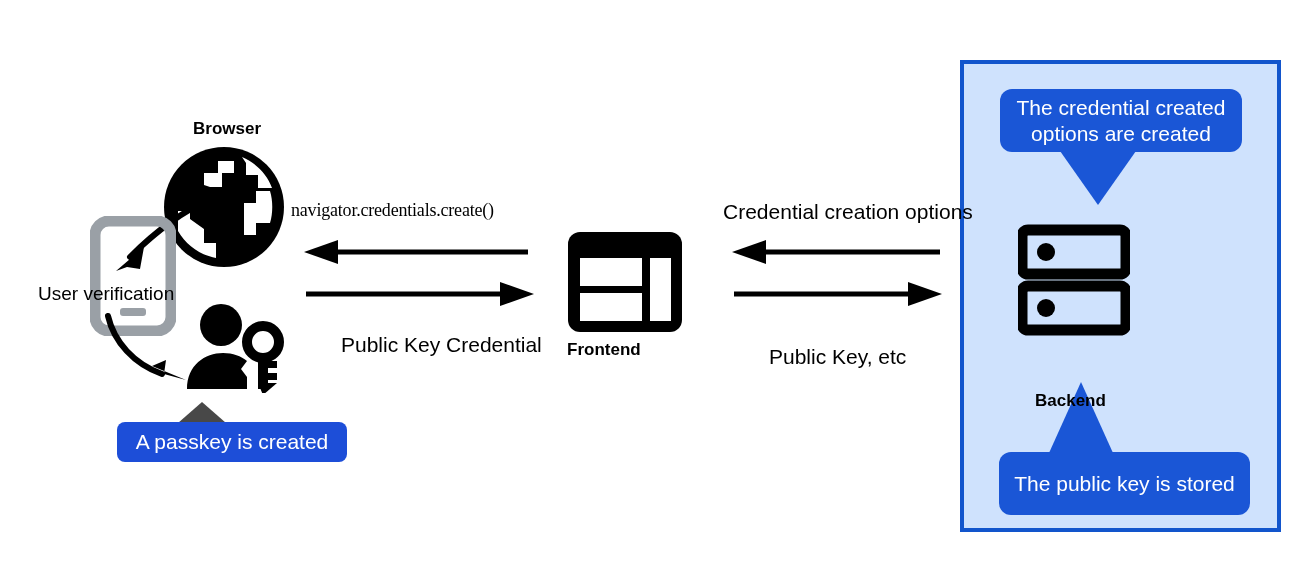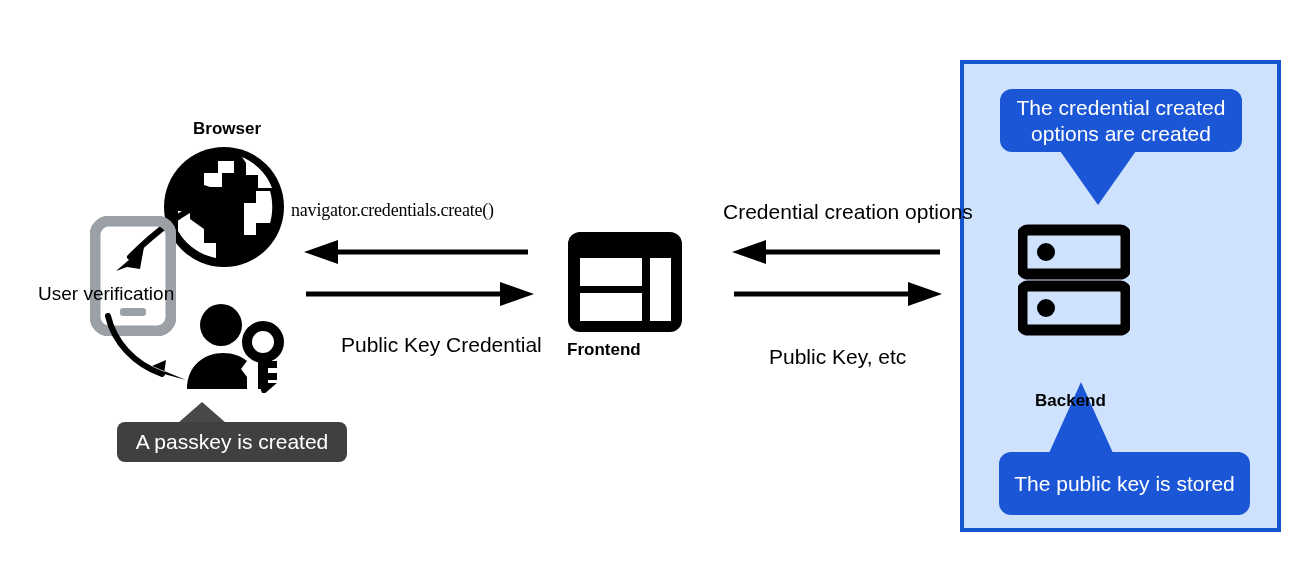--- a/index.html
+++ b/index.html
@@ -34,21 +34,21 @@
   }
   #callout-bottom{left:999px;top:452px;width:251px;height:63px;}
   #callout-bottom-tail{
     left:1049px;top:382px;width:0;height:0;
     border-left:32px solid transparent;border-right:32px solid transparent;
     border-bottom:71px solid #1a56d6;
   }
   
   #passkey-tooltip{
     left:117px;top:422px;width:230px;height:40px;
-    background:#404040;color:#fff;border-radius:8px;
+    background:#1d4ed8;color:#fff;border-radius:8px;
     font-size:21px;display:flex;align-items:center;justify-content:center;
   }
   #passkey-tooltip-tail{
     left:178px;top:402px;width:0;height:0;
     border-left:24px solid transparent;border-right:24px solid transparent;
     border-bottom:21px solid #484848;
   }
   
   #browser-label{left:193px;top:118px;}
   #frontend-label{left:567px;top:339px;}

